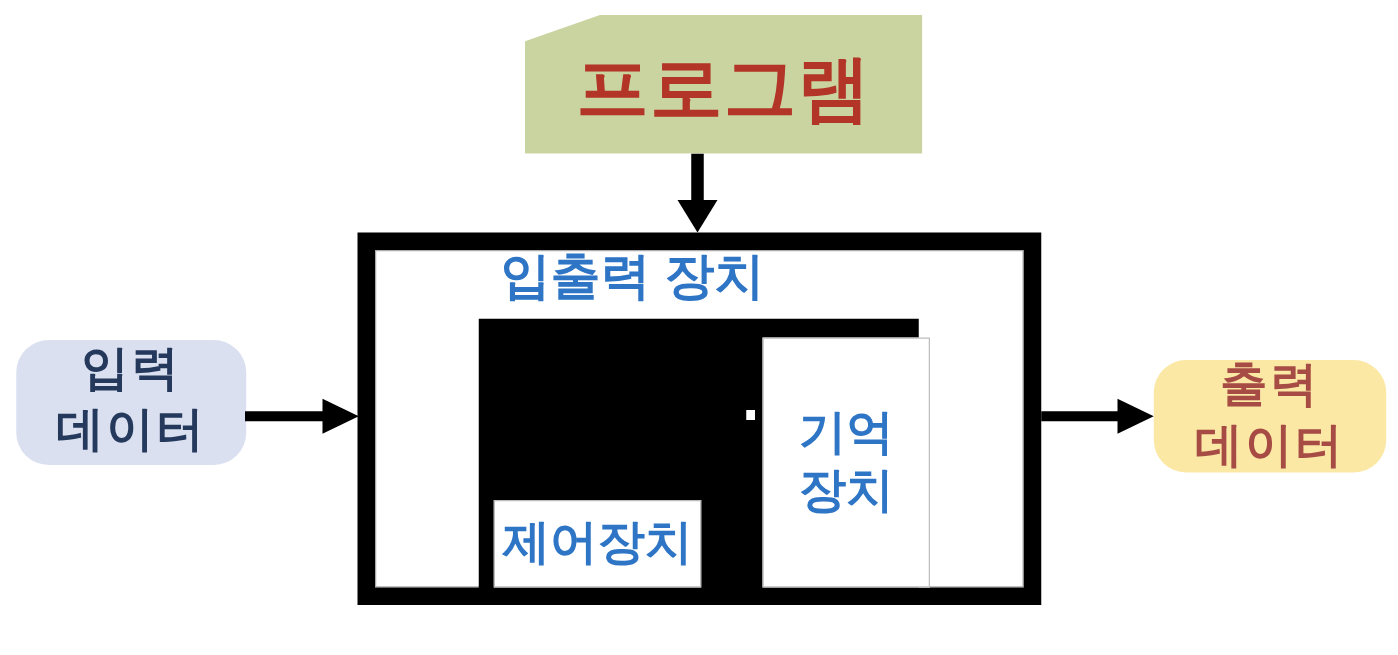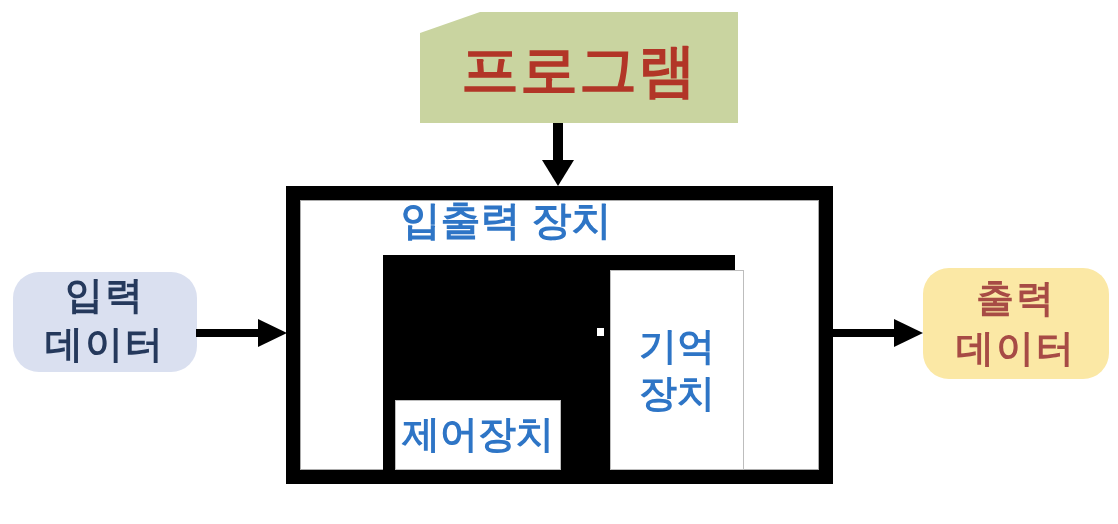--- a/index.html
+++ b/index.html
@@ -75,21 +75,21 @@
 
   
   .side-box {
     border-radius: 26px;
     display: flex; flex-direction: column;
     align-items: center; justify-content: center;
     font-size: 38px; line-height: 1.3; letter-spacing: 2px;
     text-align: center;
   }
   .input-box  { left: 13px;  top: 272px; width: 184px; height: 100px; background: var(--input-bg);  color: var(--input-text); font-family: Liberation Mono, monospace; }
-  .output-box { left: 923px; top: 268px; width: 186px; height: 111px; background: var(--output-bg); color: var(--output-text); }
+  .output-box { left: 923px; top: 288px; width: 186px; height: 90px; background: var(--output-bg); color: var(--output-text); }
 </style>
 </head>
 <body>
 
 <div id="stage">
 
   <div class="abs program-shape">
     <span class="label">프로그램</span>
   </div>
 

